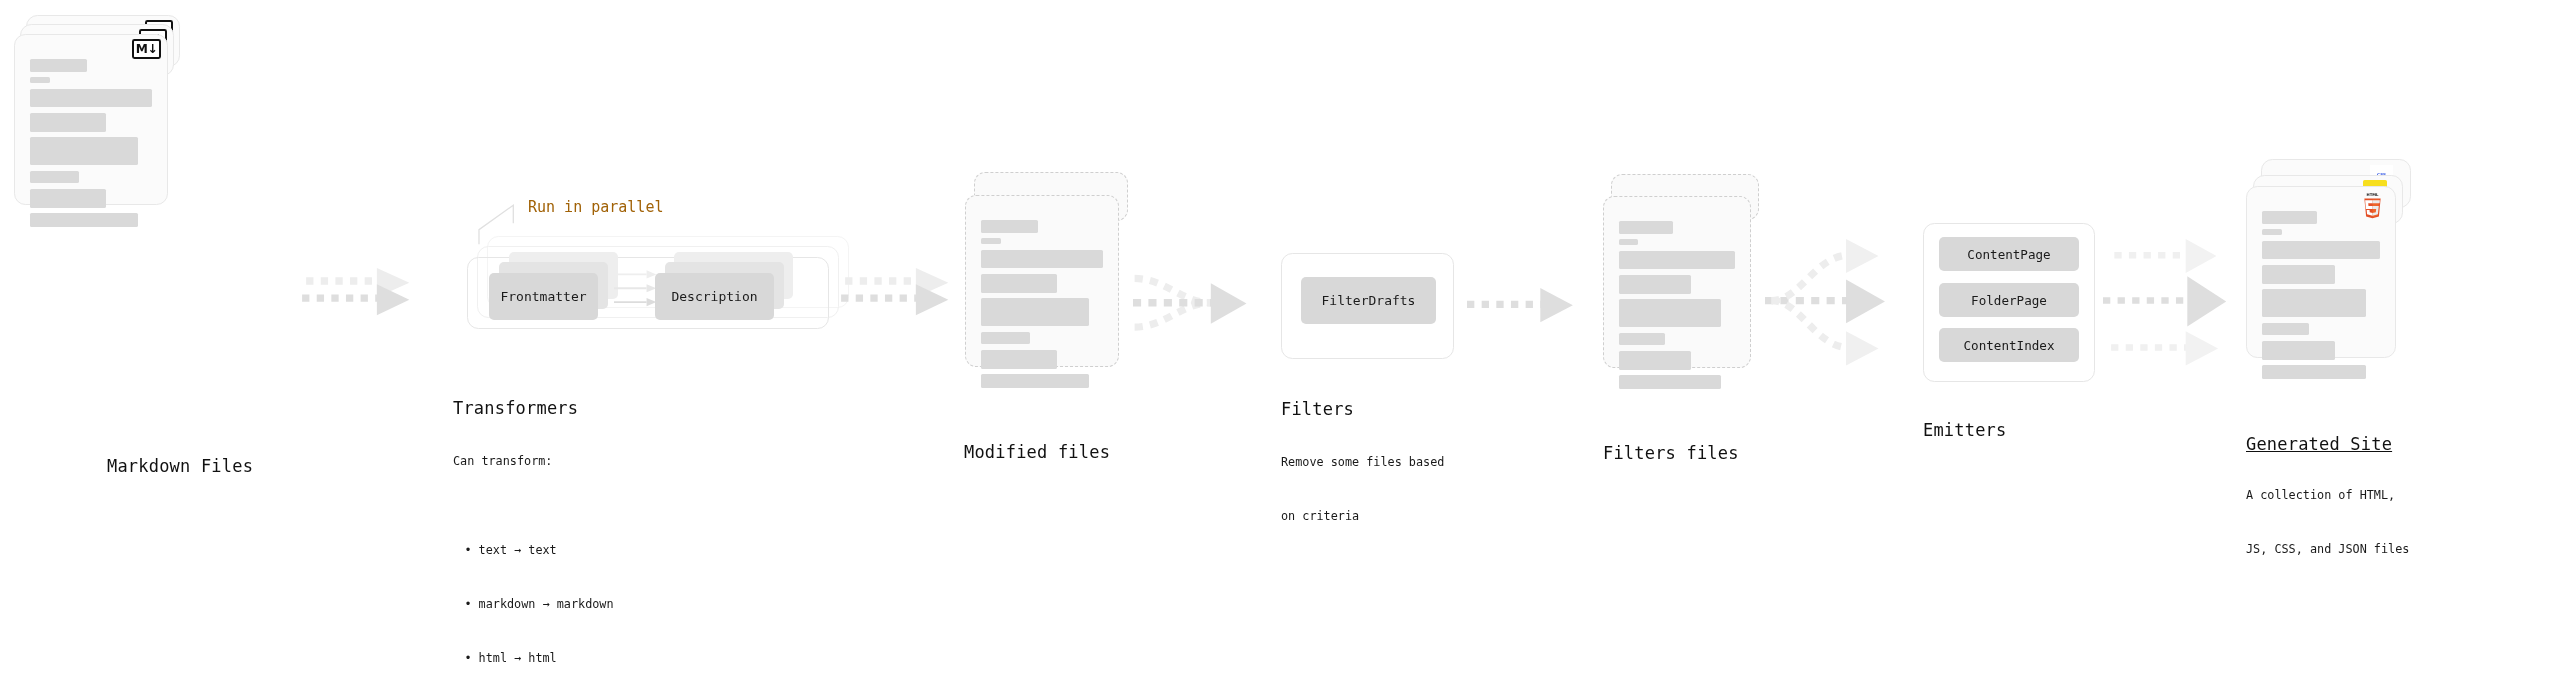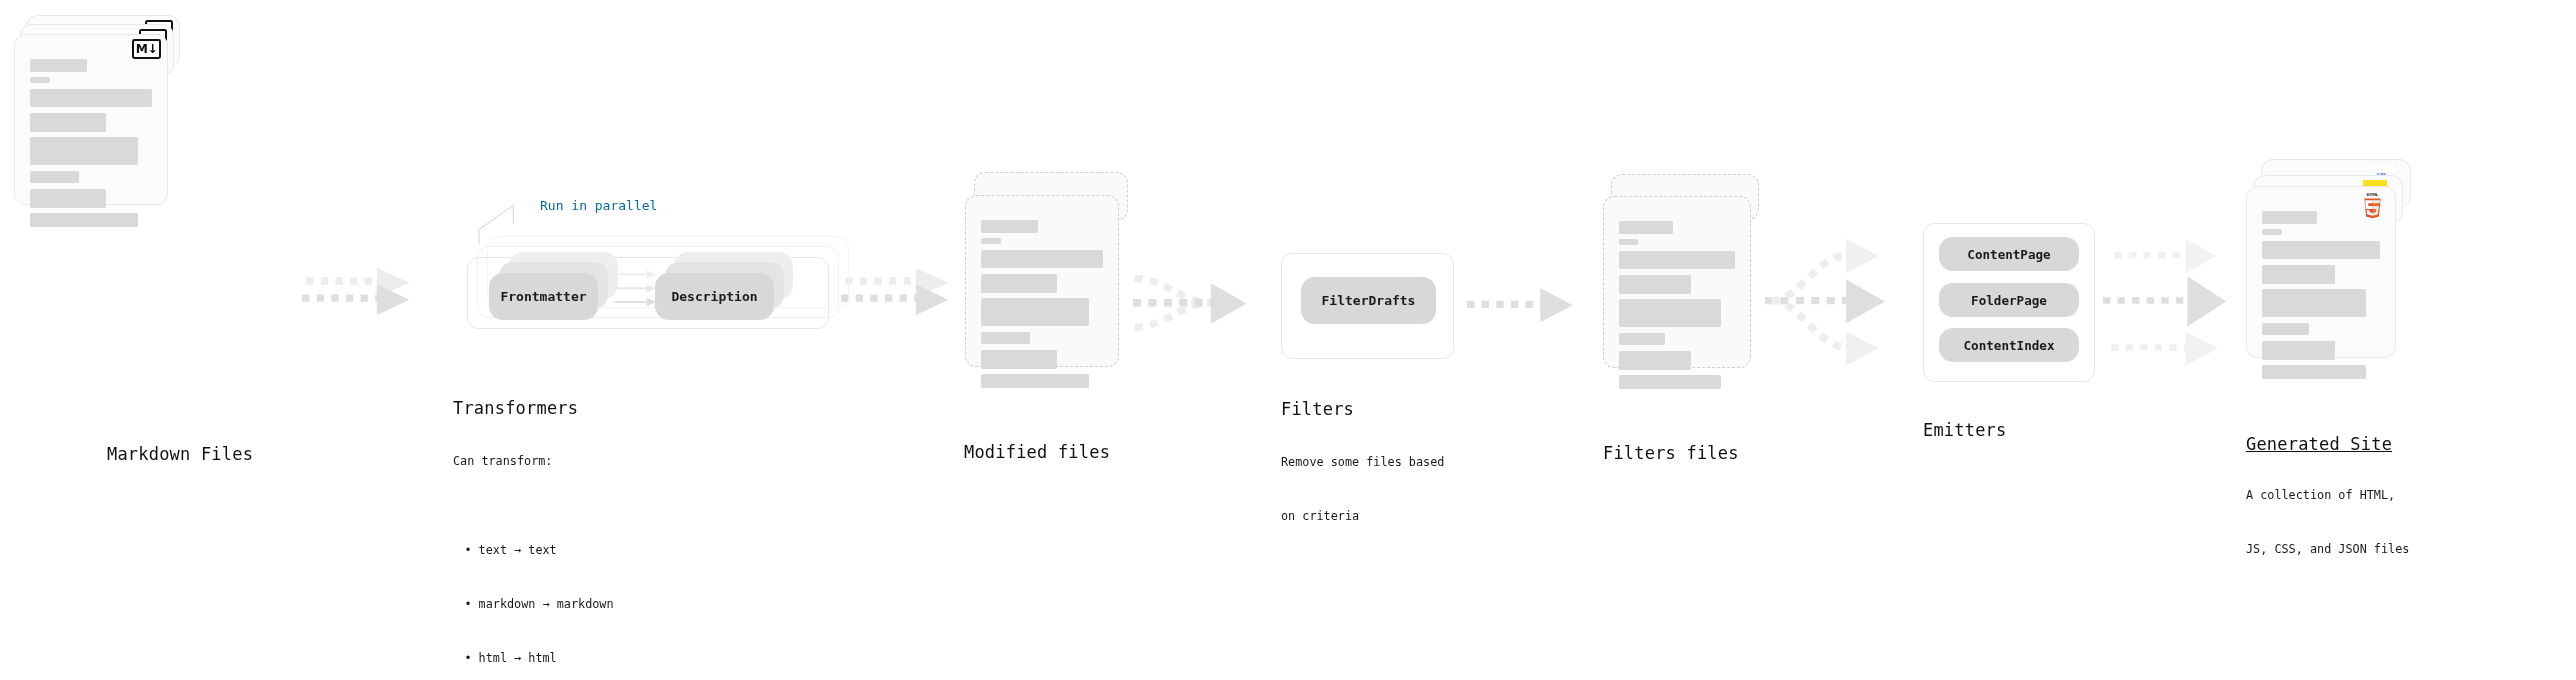--- a/index.html
+++ b/index.html
@@ -85,29 +85,28 @@
     border-radius:11.4px;
     background:transparent;
   }
   .group-box.ghost1{border-color:#f0f0f0;}
   .group-box.ghost2{border-color:#f4f4f4;}
 
   .chip{
     position:absolute;
     box-sizing:border-box;
     background:#d8d8d8;
-    border-radius:14px;
+    border-radius:5px;
     display:flex;
     align-items:center;
     justify-content:center;
     font-size:13px;
     color:#1b1b1b;
     letter-spacing:0px;
     white-space:nowrap;
-    font-weight:bold;
   }
   .chip.ghost1{background:#e4e4e4;color:transparent;}
   .chip.ghost2{background:#eeeeee;color:transparent;}
 
   
   .stage-title{
     position:absolute;
     font-size:17px;
     color:#111;
     white-space:nowrap;
@@ -116,24 +115,23 @@
   }
   .stage-desc{
     position:absolute;
     font-size:11.8px;
     color:#1a1a1a;
     line-height:1.52;
     white-space:pre;
   }
   .parallel-label{
     position:absolute;
-    font-size:13px;
-    color:#0369a1;
+    font-size:15px;
+    color:#a16207;
     white-space:nowrap;
-    margin-left:12px;
   }
   .bullets{margin:0;padding:0;list-style:none;}
   .bullets li{white-space:pre;}
 
   svg{display:block;overflow:visible;}
 </style>
 </head>
 <body>
 
 <div id="stage">
@@ -153,21 +151,21 @@
         <div class="skel" style="width:100%;height:18.7px;margin-top:4.1px;"></div>
         <div class="skel" style="width:62%;height:18.7px;"></div>
         <div class="skel" style="width:88%;height:28px;"></div>
         <div class="skel" style="width:40%;height:12.2px;"></div>
         <div class="skel" style="width:62%;height:18.7px;"></div>
         <div class="skel" style="width:88%;height:14px;"></div>
       </div>
     </div>
     <div class="badge md-badge" style="left:132px;top:39px;width:29px;height:19.5px;font-size:12.2px;">M↓</div>
   </div>
-  <div class="stage-title" style="left:63px;top:424px;padding-left:44px;">Markdown Files</div>
+  <div class="stage-title" style="left:63px;top:436px;padding-left:44px;">Markdown Files</div>
 
   <svg class="abs" style="left:302px;top:268px;" width="118" height="65" viewBox="0 0 145 80">
     <g stroke-dasharray="9 9" stroke-width="9" fill="none">
       <line x1="5" y1="16" x2="100" y2="16" stroke="#ededed"></line>
       <line x1="0" y1="37" x2="100" y2="37" stroke="#dedede"></line>
     </g>
     <polygon points="92,0 132,18 92,36" fill="#ededed"></polygon>
     <polygon points="92,20 132,39 92,58" fill="#dedede"></polygon>
   </svg>
 

